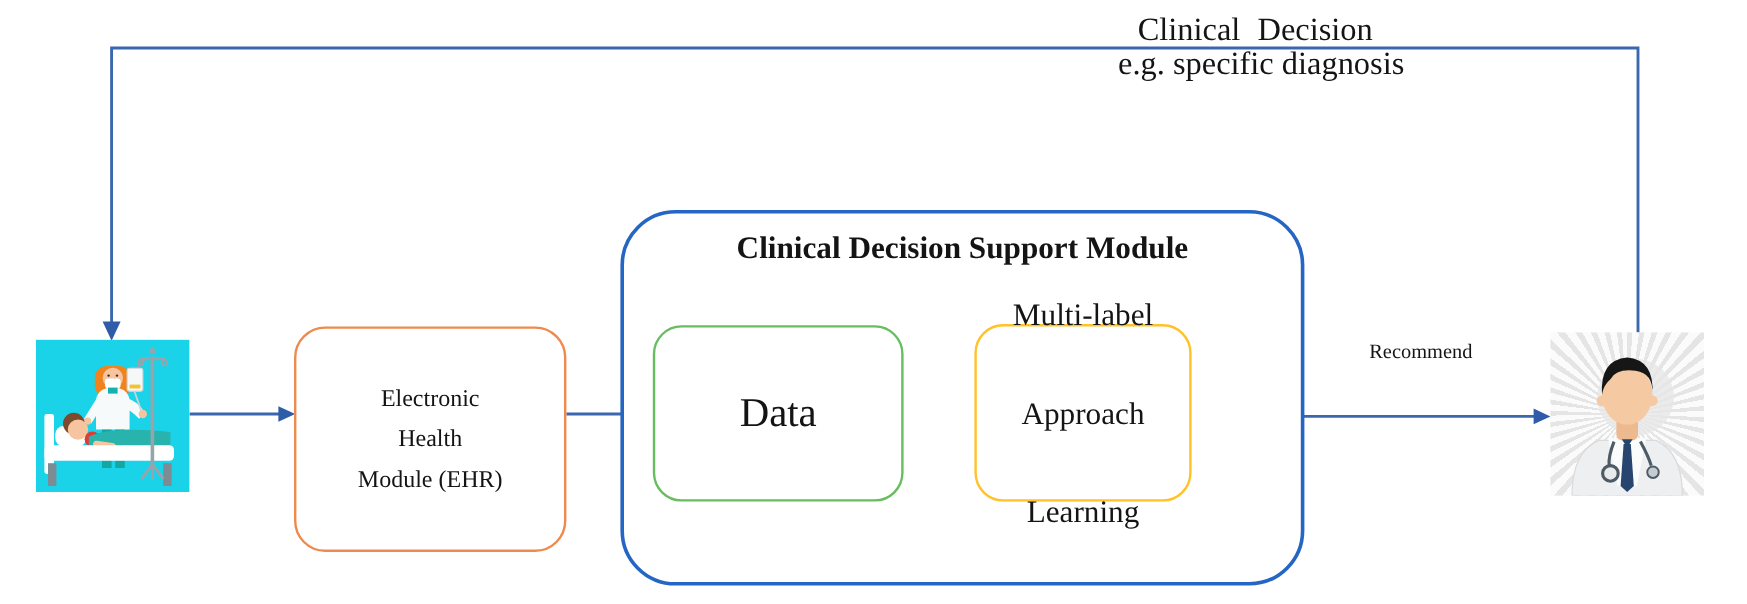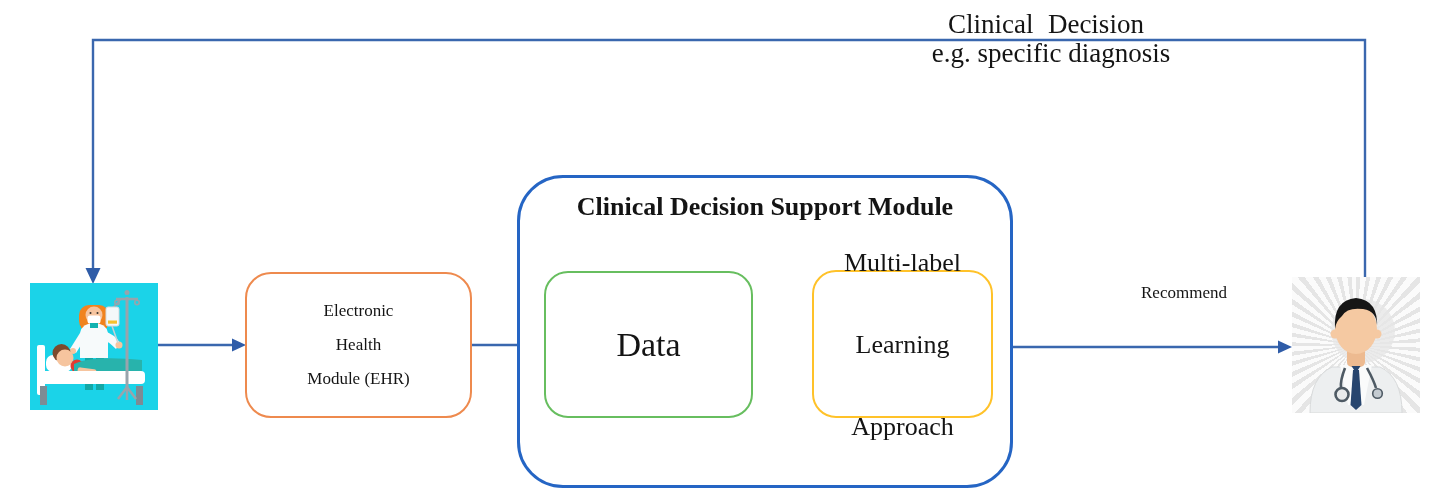--- a/index.html
+++ b/index.html
@@ -33,27 +33,27 @@
   .node{
     position:absolute;
     background:#ffffff;
     display:flex;flex-direction:column;justify-content:center;
     text-align:center;
     box-sizing:border-box;
   }
   .node .line{display:block;}
 
   .ehr-box{
-    left:245px;top:272px;width:227px;height:146px;
+    left:245px;top:272px;width:227px;height:188px;
     border:2.5px solid var(--ehr-border);border-radius:26px;
-    font-size:17px;line-height:34px;
+    font-size:20px;line-height:34px;
   }
   .module-box{
     position:absolute;
-    left:517px;top:175px;width:496px;height:313px;
+    left:517px;top:175px;width:570px;height:313px;
     border:3px solid var(--module-border);border-radius:46px;
     box-sizing:border-box;
     background:#ffffff;
   }
   .module-title{
     margin-top:11px;text-align:center;
     font-weight:bold;font-size:26px;line-height:36px;
   }
   .prep-box{
     left:544px;top:271px;width:209px;height:147px;
@@ -163,22 +163,22 @@
       <span class="line">Module</span>
     </div>
   </div>
 
   <div class="node prep-box">
     <span class="line">Data</span>
   </div>
 
   <div class="node mll-box">
     <span class="line">Multi-label</span>
+    <span class="line">Approach</span>
     <span class="line">Learning</span>
-    <span class="line">Approach</span>
   </div>
 
   <div class="label recommend-label">
     <span class="line" style="display:block">Recommend</span>
   </div>
 
   <div class="doctor-illustration">
     <svg width="128" height="136" viewBox="0 0 128 136">
       <circle cx="71" cy="54" r="32" fill="#E6E6E6" opacity="0.75"></circle>
       <path d="M18,136 Q18,100 40,90 L88,90 Q110,100 110,136 Z" fill="#EDEFF0" stroke="#D8DADB" stroke-width="1"></path>

